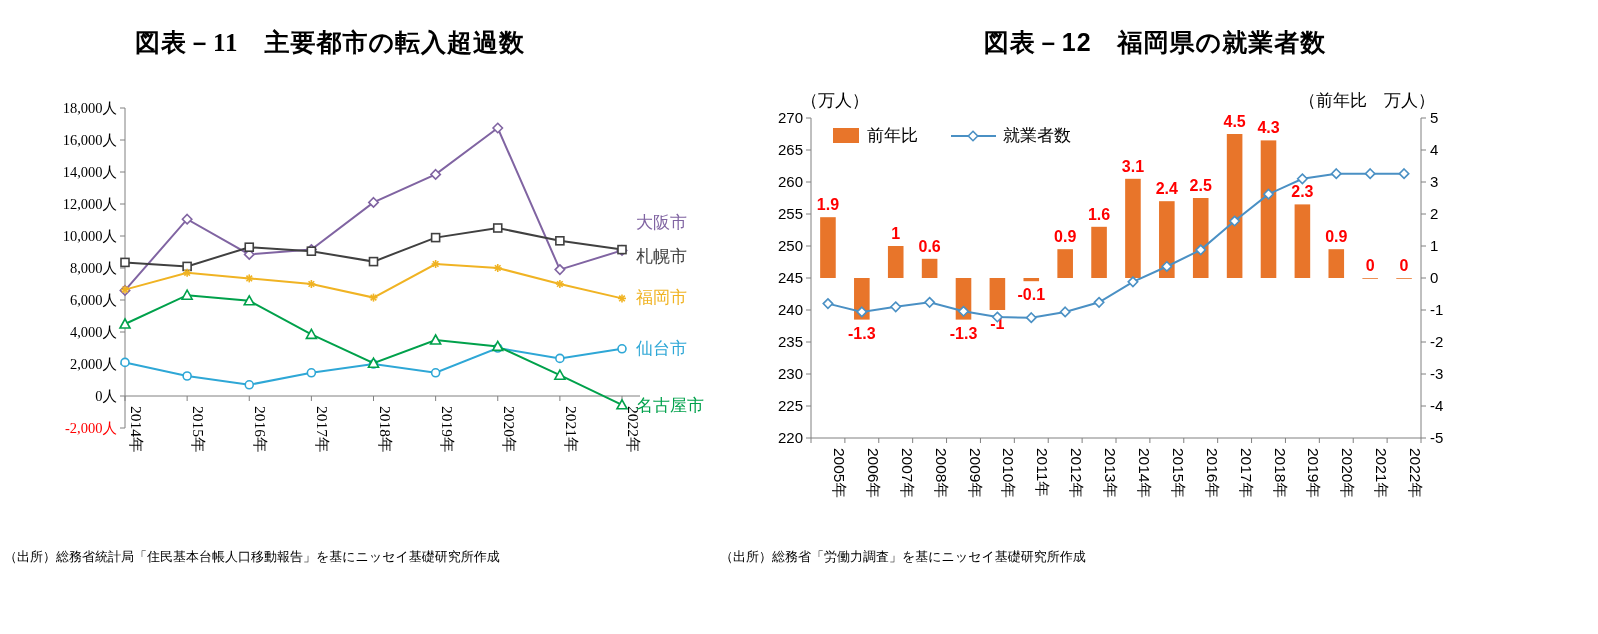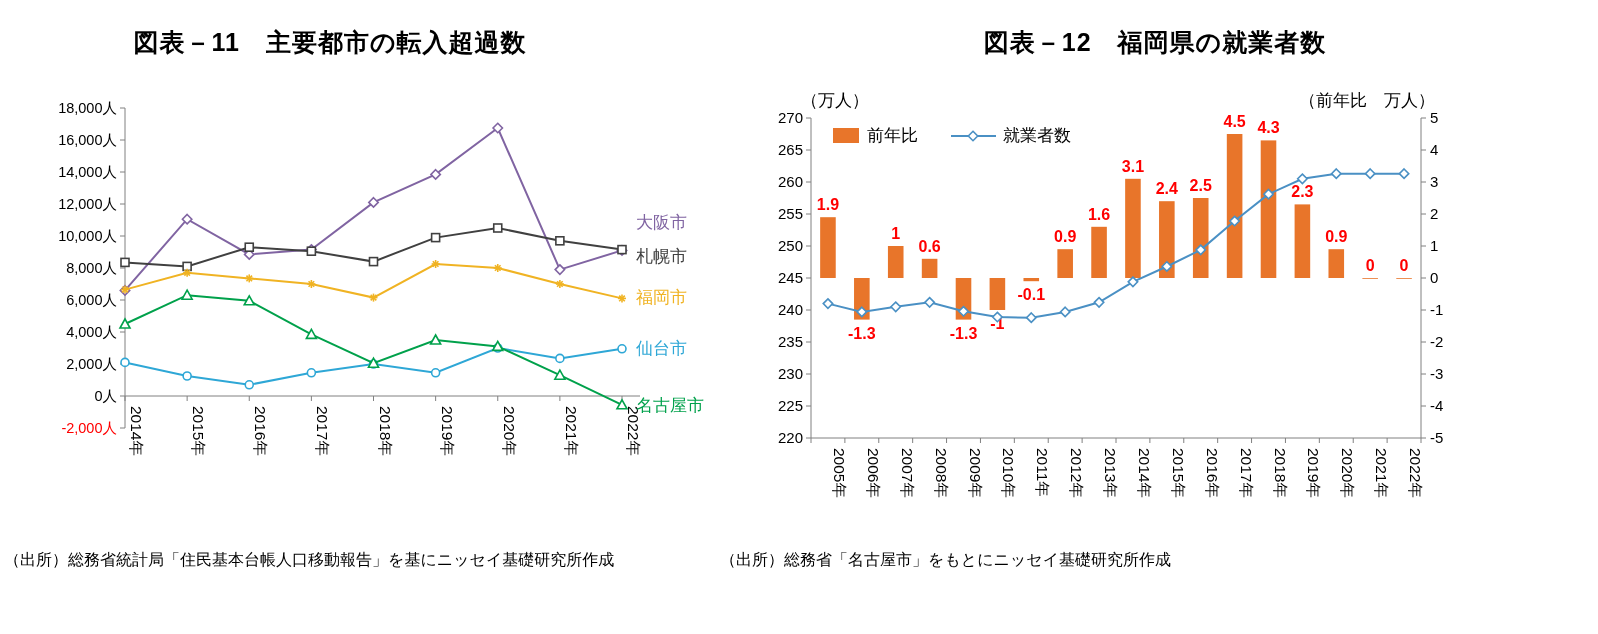--- a/index.html
+++ b/index.html
@@ -2,35 +2,35 @@
 <html><head>
 <meta charset="utf-8">
 <style>
   html,body{margin:0;padding:0;}
   body{
     width:1598px;height:634px;background:#ffffff;
     font-family:"Liberation Sans","DejaVu Sans",sans-serif;
     color:#000;overflow:hidden;position:relative;
   }
   .panel{position:absolute;top:0;height:634px;}
-  #panel-left{left:0;width:760px;}
+  #panel-left{left:0;width:760px;font-family:Liberation Serif, serif;}
   #panel-right{left:716px;width:838px;}
 
   .chart-title{
     position:absolute;top:26px;width:100%;text-align:center;
     font-size:25px;font-weight:bold;letter-spacing:1px;
   }
   #panel-left .chart-title{top:26px;left:-50px;}
   #panel-right .chart-title{top:26px;left:20px;}
 
   .plot{position:absolute;}
   svg{display:block;}
 
   .source{
-    position:absolute;font-size:16px;line-height:1.45;
+    position:absolute;font-size:13px;line-height:1.45;
   }
   #src-left{left:4px;top:548px;width:730px;}
   #src-right{left:4px;top:548px;width:800px;}
 </style>
 </head>
 <body>
 
 <div class="panel" id="panel-left">
   <div class="chart-title">図表－11　主要都市の転入超過数</div>
 
@@ -333,14 +333,14 @@
         <g>
           <rect x="117" y="48" width="26" height="15" fill="#E8752A"></rect>
           <text x="151" y="61" font-size="17" fill="#000">前年比</text>
           <line x1="235" y1="56" x2="280" y2="56" stroke="#4A90C4" stroke-width="2"></line>
           <polygon points="257,51.3 261.7,56 257,60.7 252.3,56" fill="#fff" stroke="#4A90C4" stroke-width="1.6"></polygon>
           <text x="287" y="61" font-size="17" fill="#000">就業者数</text>
         </g>
       </svg>
   </div>
 
-  <div class="source" id="src-right">（出所）総務省「名古屋市」をもとにニッセイ基礎研究所作成</div>
+  <div class="source" id="src-right">（出所）総務省「労働力調査」を基にニッセイ基礎研究所作成</div>
 </div>
 
 </body></html>

